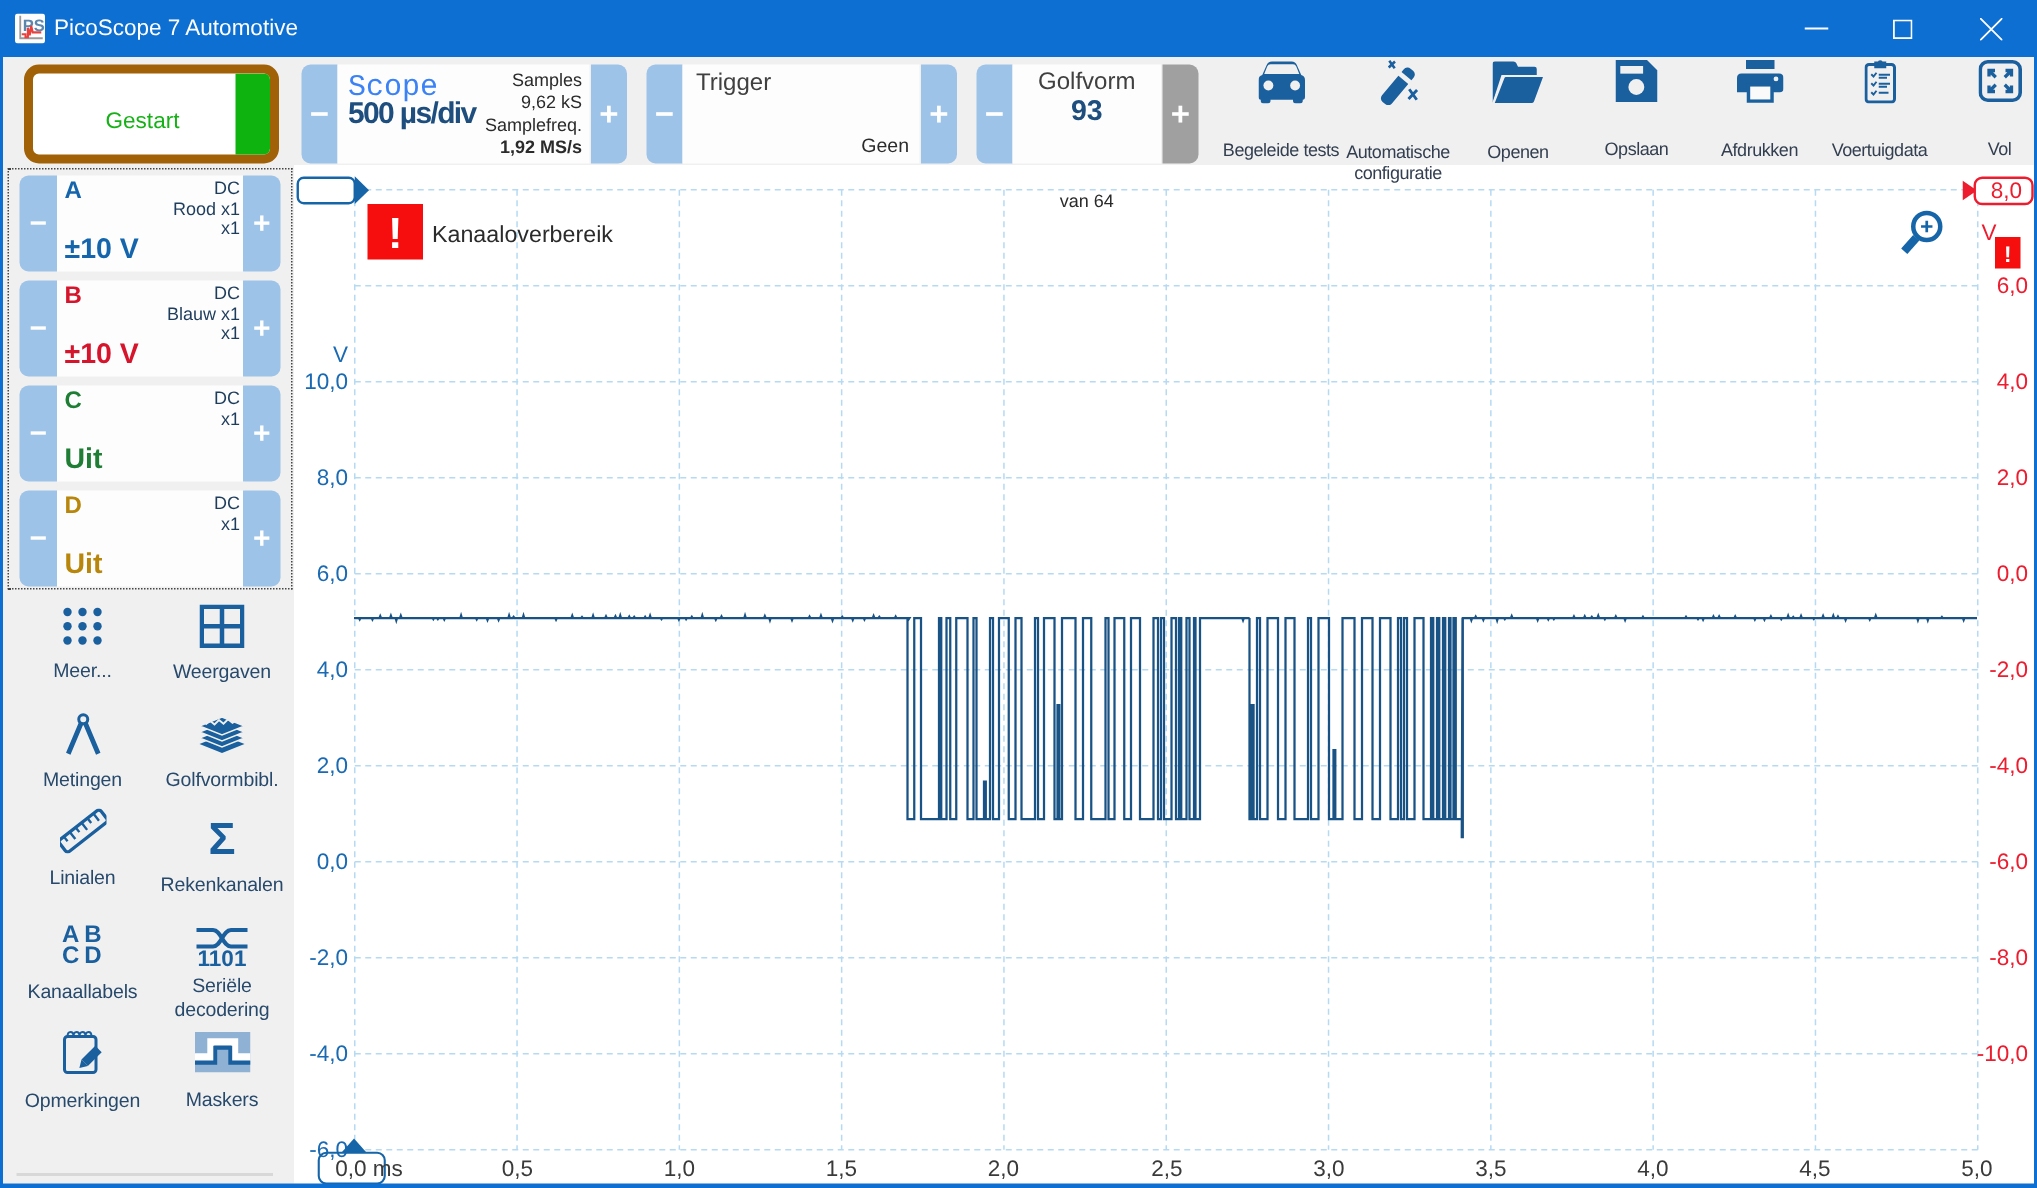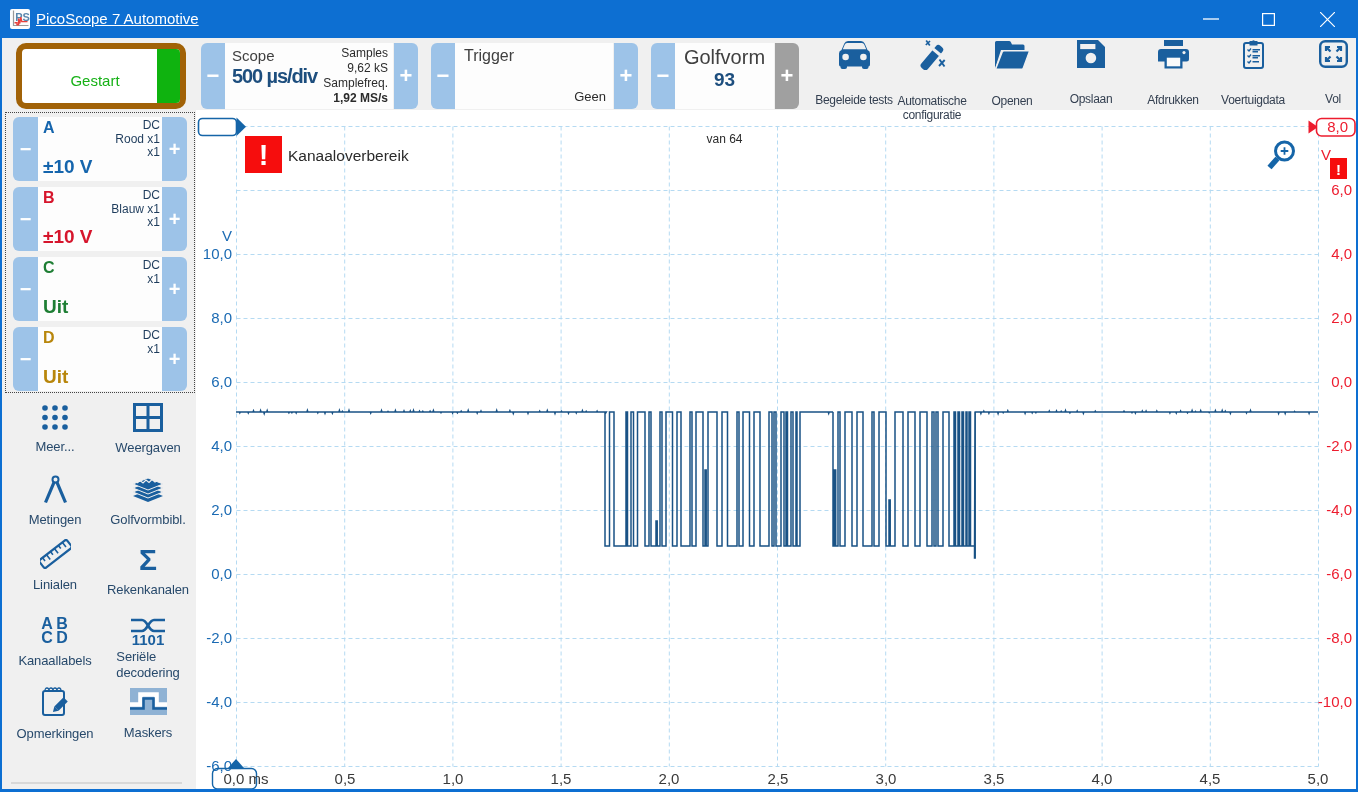--- a/index.html
+++ b/index.html
@@ -3,21 +3,21 @@
 <meta charset="utf-8">
 <style>
 * { margin:0; padding:0; box-sizing:border-box; }
 body { width:1358px; height:792px; font-family:"Liberation Sans", sans-serif; position:relative; background:#fff; overflow:hidden; }
 .abs { position:absolute; }
 
 #titlebar { left:0; top:0; width:1358px; height:38px; background:#0d6fd2; }
 #borderL { left:0; top:38px; width:2px; height:754px; background:#0d6fd2; }
 #borderR { left:1356px; top:38px; width:2px; height:754px; background:#0d6fd2; }
 #borderB { left:0; top:789px; width:1358px; height:3px; background:#0d6fd2; }
-#title { left:36px; top:10px; color:#fff; font-size:15px;text-decoration:underline; }
+#title { left:36px; top:10px; color:#fff; font-size:15px; }
 .winbtn { top:0; width:46px; height:38px; color:#fff; display:flex; align-items:center; justify-content:center; }
 
 #toolbar { left:2px; top:38px; width:1354px; height:72px; background:#f0f0f0; }
 #gestart { left:14px; top:5px; width:170px; height:66px; background:#fff; border:6px solid #a16207; border-radius:10px; overflow:hidden; }
 #gestart .fill { position:absolute; right:0; top:0; width:23px; height:62px; background:#0fb30f; }
 #gestart .lbl { position:absolute; left:0; top:0; width:146px; height:62px; display:flex; align-items:center; justify-content:center; color:#16b116; font-size:15px; }
 .grp { top:5px; height:66px; }
 .pm { position:absolute; top:0; width:24px; height:66px; background:#9dc3e8; color:#fff; font-size:22px; display:flex; align-items:center; justify-content:center; font-weight:bold; }
 .pm.l { left:0; border-radius:6px 0 0 6px; }
 .pm.r { right:0; border-radius:0 6px 6px 0; }
@@ -29,21 +29,21 @@
 
 #sidebar { left:2px; top:110px; width:194px; height:679px; background:#f0f0f0; }
 #chandots { left:3px; top:2px; width:190px; height:281px; border:1px dotted #444; }
 .chan { left:11px; width:174px; height:64px; }
 .chan .pm { width:25px; height:64px; font-size:20px; }
 .chan .body { position:absolute; left:25px; right:24px; top:0; bottom:0; background:#fdfdfd; }
 .chan .L { position:absolute; left:5px; top:2px; font-size:16px; font-weight:bold; }
 .chan .big { position:absolute; left:5px; bottom:3px; font-size:19px; font-weight:bold; }
 .chan .meta { position:absolute; right:3px; top:2px; text-align:right; font-size:12px; color:#1e3c5c; line-height:13.5px; }
 .sbi { display:flex; flex-direction:column; align-items:center; color:#27496b; }
-.sbi .tx { font-size:13px; letter-spacing:-0.1px; margin-top:8px; text-align:left; line-height:15.5px; }
+.sbi .tx { font-size:13px; letter-spacing:-0.1px; margin-top:8px; text-align:center; line-height:15.5px; }
 
 svg text { font-family:"Liberation Sans", sans-serif; }
 .axl { fill:#1a6ab3; font-size:15px; text-anchor:end; }
 .axr { fill:#ed1c2e; font-size:15px; text-anchor:end; }
 .axb { fill:#3a3a3a; font-size:15px; text-anchor:middle; }
 </style>
 </head>
 <body>
 <div class="abs" id="titlebar">
   <svg class="abs" style="left:10px;top:9px" width="20" height="20" viewBox="0 0 20 20">
@@ -72,40 +72,40 @@
 
 <div class="abs" id="toolbar">
   <div class="abs" id="gestart">
       <div class="fill"></div>
       <div class="lbl">Gestart</div>
     </div>
 
   <div class="abs grp" style="left:199px; width:217px;">
     <div class="pm l">−</div>
     <div class="panel" style="left:24px; right:25px;">
-      <div class="abs" style="left:7px;top:4px;font-size:15px;color:#404040;">Scope</div>
+      <div class="abs" style="left:7px;top:4px;font-size:20px;color:#3b82f6;font-family:Liberation Mono, monospace;">Scope</div>
       <div class="abs" style="left:7px;bottom:21px;font-size:20px;letter-spacing:-1.1px;font-weight:bold;color:#1d4e7e;">500 µs/div</div>
       <div class="abs" style="right:5px;top:3px;text-align:right;font-size:12px;line-height:15px;color:#2b2b2b;margin-left:24px;">Samples<br>9,62 kS<br>Samplefreq.<br><b>1,92 MS/s</b></div>
     </div>
     <div class="pm r">+</div>
   </div>
 
   <div class="abs grp" style="left:429px; width:207px;">
     <div class="pm l">−</div>
     <div class="panel" style="left:24px; right:25px;">
       <div class="abs" style="left:9px;top:4px;font-size:16px;color:#404040;">Trigger</div>
       <div class="abs" style="right:7px;bottom:5px;font-size:13px;color:#2b2b2b;">Geen</div>
     </div>
     <div class="pm r">+</div>
   </div>
 
   <div class="abs grp" style="left:649px; width:148px;">
     <div class="pm l">−</div>
     <div class="panel" style="left:24px; right:25px; text-align:center;">
-      <div style="margin-top:3px;font-size:20px;color:#404040;">Golfvorm</div>
+      <div style="margin-top:3px;font-size:16px;color:#404040;">Golfvorm</div>
       <div style="font-size:19px;font-weight:bold;color:#1d4e7e;line-height:21px;">93</div>
       <div style="font-size:12px;color:#2b2b2b;margin-top:42px;">van 64</div>
     </div>
     <div class="pm r gray">+</div>
   </div>
 
   <div class="abs tool" style="left:806px;width:92px;">
     <div class="ic">
         <svg width="31" height="29" viewBox="0 0 31 29">
       <path fill="#1a5f9e" d="M2.5 10 L5.3 3.6 Q6.3 1 9 1 L22 1 Q24.7 1 25.7 3.6 L28.5 10 Q31 10.7 31 13.5 L31 24.5 Q31 26.5 29.5 26.5 L29.5 27.2 Q29.5 29 27.5 29 L25 29 Q23 29 23 27.2 L23 26.5 L8 26.5 L8 27.2 Q8 29 6 29 L3.5 29 Q1.5 29 1.5 27.2 L1.5 26.5 Q0 26.5 0 24.5 L0 13.5 Q0 10.7 2.5 10 Z"></path>

